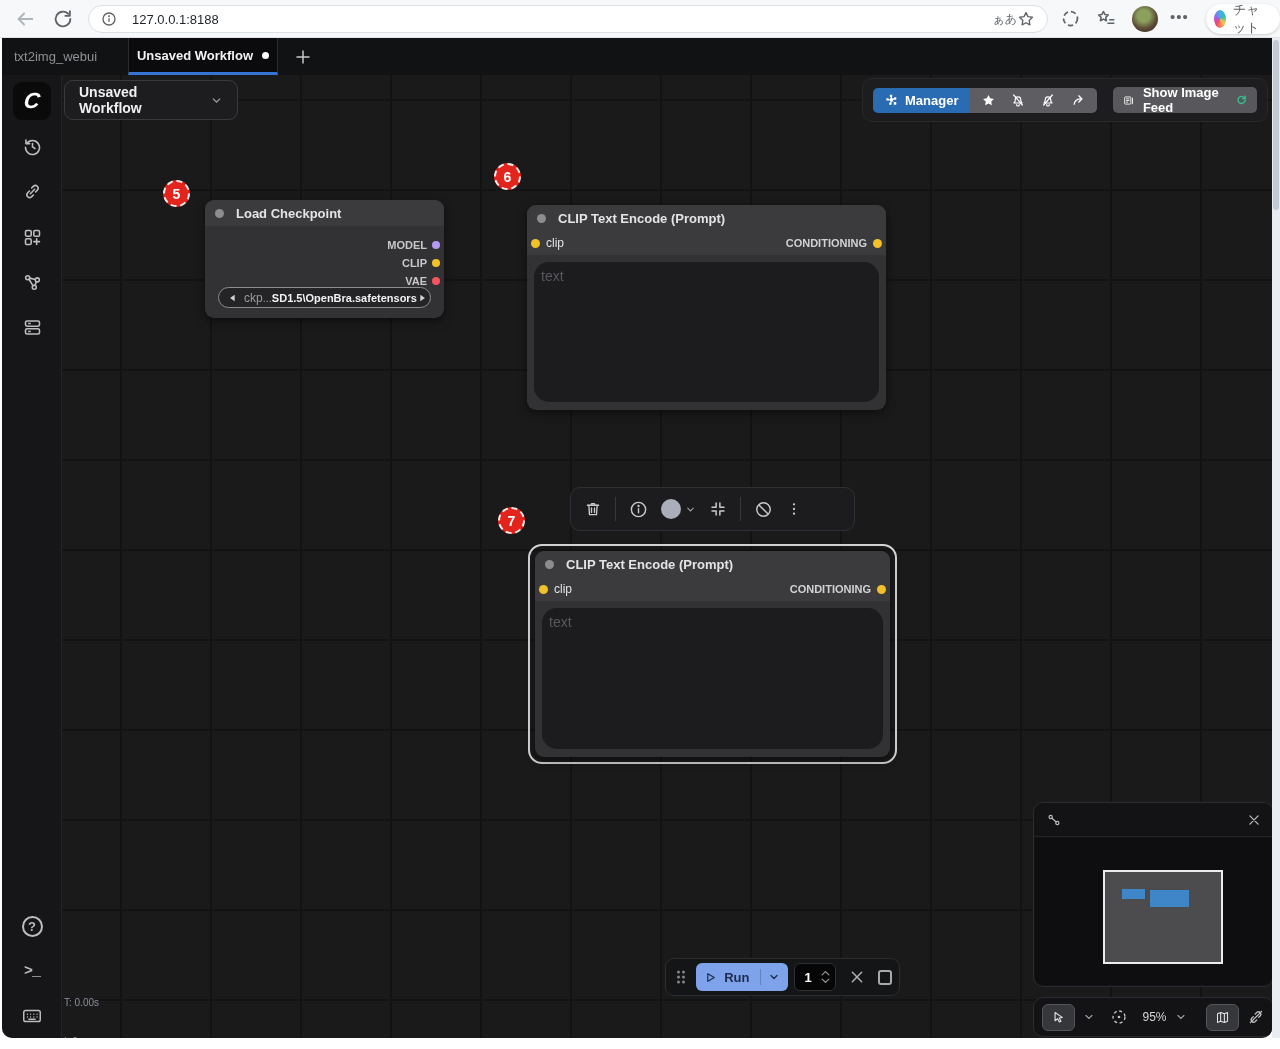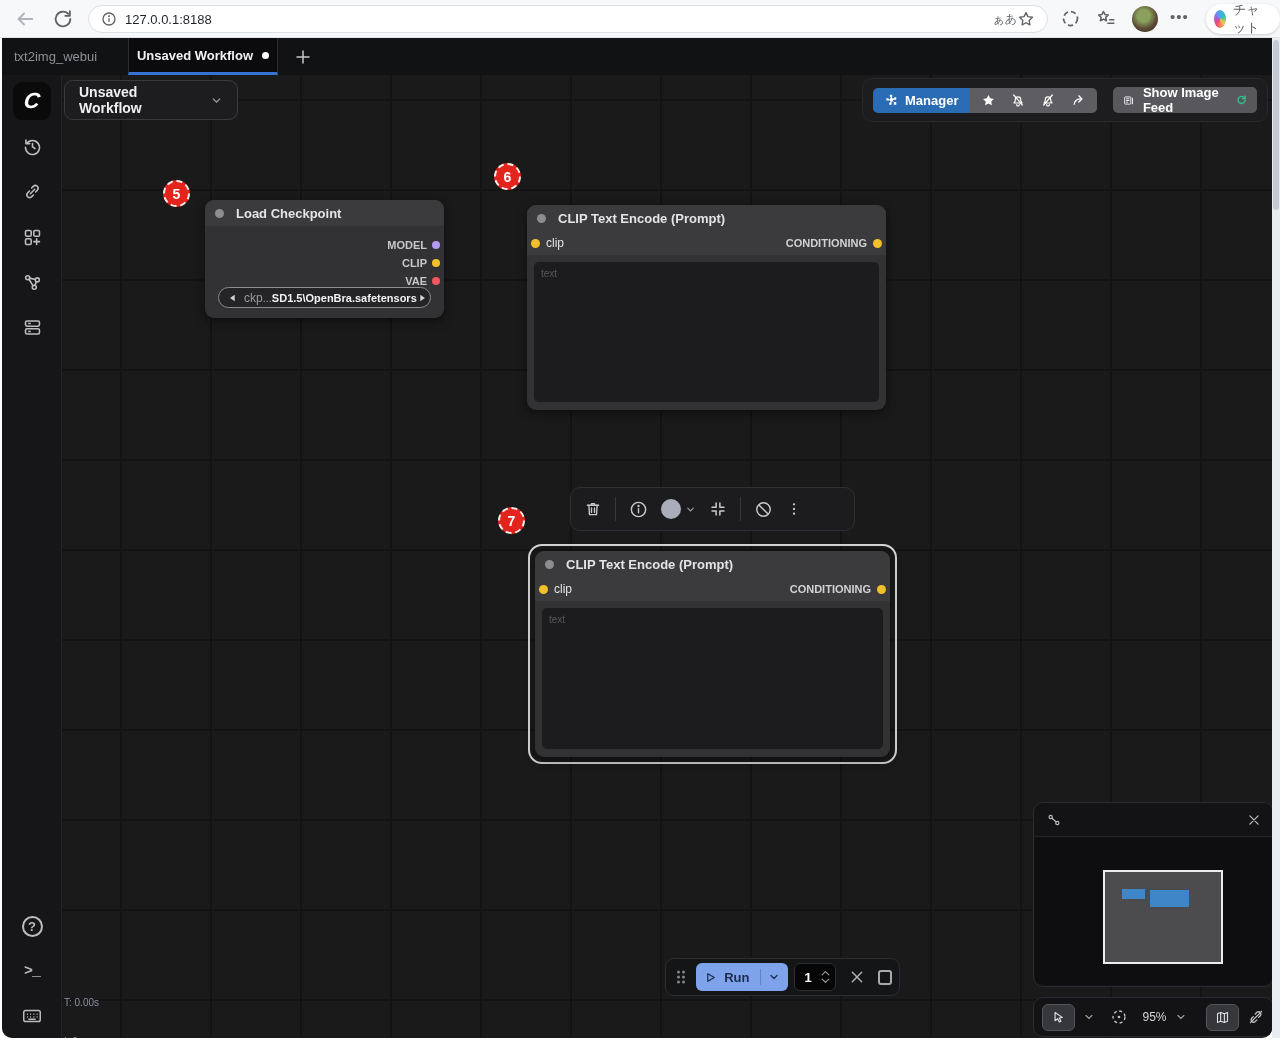--- a/index.html
+++ b/index.html
@@ -5,21 +5,21 @@
   * { margin:0; padding:0; box-sizing:border-box; }
   html,body { width:1280px; height:1049px; }
   body { position:relative; background:#ffffff; font-family:"Liberation Sans",sans-serif; overflow:hidden; }
   svg { display:block; }
 
   
   .browser-bar { position:absolute; left:0; top:0; width:1280px; height:38px; background:#f7f8fa; border-bottom:1px solid #e1e3e6; z-index:50; }
   .bicon { position:absolute; top:8px; width:22px; height:22px; color:#5f6368; cursor:pointer; }
   .bicon.disabled { color:#b0b4ba; }
   .url-pill { position:absolute; left:88px; top:5px; width:960px; height:28px; background:#ffffff; border:1px solid #dcdfe4; border-radius:14px; display:flex; align-items:center; padding:0 12px; }
-  .url-text { font-size:13px; color:#1f2328; margin-left:8px; flex:1; }
+  .url-text { font-size:13px; color:#1f2328; margin-left:15px; flex:1; }
   .ime { font-size:12px; color:#5f6368; margin-right:0; }
   .chat-pill { position:absolute; left:1206px; top:4px; height:30px; padding:0 12px 0 8px; background:#ffffff; border-radius:15px; box-shadow:0 1px 3px rgba(0,0,0,.18); display:flex; align-items:center; gap:7px; cursor:pointer; }
   .copilot-logo { width:18px; height:18px; border-radius:50%; background:conic-gradient(from 210deg,#f0476f,#b05ae0,#4aa8f0,#35c3a9,#f7c948,#f0476f); }
   .chat-label { font-size:13px; color:#5c5f63; }
   .avatar { position:absolute; left:1132px; top:6px; width:26px; height:26px; border-radius:50%; background:radial-gradient(circle at 45% 38%,#8aa05c 0 28%,#5c4a35 60%,#2e2620 100%); cursor:pointer; }
   .kebab { position:absolute; left:1170px; top:8px; font-size:15px; color:#5f6368; letter-spacing:1px; cursor:pointer; }
 
   
   .window { position:absolute; left:2px; top:38px; width:1270px; height:1000px; background:#a3a3a3; border-radius:0 0 10px 10px; overflow:hidden; }
   .scroll-strip { position:absolute; right:0; top:38px; width:8px; height:1000px; background:#e9edf2; }
@@ -63,21 +63,21 @@
 
   
   .node { position:absolute; border-radius:9px; overflow:hidden; box-shadow:0 3px 10px rgba(0,0,0,.5); background:#323235; cursor:move; }
   .node-head { height:26px; background:#3b3b3e; display:flex; align-items:center; padding-left:10px; gap:12px; }
   .collapse-dot { width:9px; height:9px; border-radius:50%; background:#8d8d90; cursor:pointer; }
   .node-title { font-size:13px; font-weight:bold; color:#e4e4e6; }
   .io-row { position:relative; height:24px; background:#3b3b3e; }
   .slot-dot { position:absolute; width:9px; height:9px; border-radius:50%; top:8px; cursor:crosshair; }
   .in-label { position:absolute; left:19px; top:5px; font-size:12px; color:#e2e2e4; }
   .out-label { position:absolute; right:19px; top:6px; font-size:11px; font-weight:bold; color:#d2d2d4; }
-  .node-text { position:absolute; left:7px; right:7px; bottom:8px; background:#1c1c1f; border:none; border-radius:5px; resize:none; padding:6px 7px; font-size:10px; color:#bcbcbe; font-family:"Liberation Sans",sans-serif; }
+  .node-text { position:absolute; left:7px; right:7px; bottom:8px; background:#1c1c1f; border:none; border-radius:15px; resize:none; padding:6px 7px; font-size:14px; color:#bcbcbe; font-family:"Liberation Sans",sans-serif; }
   .node-text::placeholder { color:#56585c; }
   .out-row { position:relative; height:18px; }
   .out-row .lbl { position:absolute; right:17px; top:3px; font-size:11px; font-weight:bold; color:#c8c8ca; }
   .out-row .dot { position:absolute; right:4px; top:5px; width:8px; height:8px; border-radius:50%; cursor:crosshair; }
   .combo { position:absolute; left:13px; right:13px; bottom:10px; height:21px; background:#242427; border:1px solid #8d8d91; border-radius:11px; display:flex; align-items:center; padding:0 9px; cursor:pointer; }
   .combo .arrow { color:#d2d2d4; }
   .combo .name { font-size:12px; color:#9a9a9e; margin-left:6px; }
   .combo .dots { font-size:11px; color:#9a9a9e; }
   .combo .val { flex:1; text-align:center; font-size:11px; font-weight:bold; color:#f2f2f4; }
 

